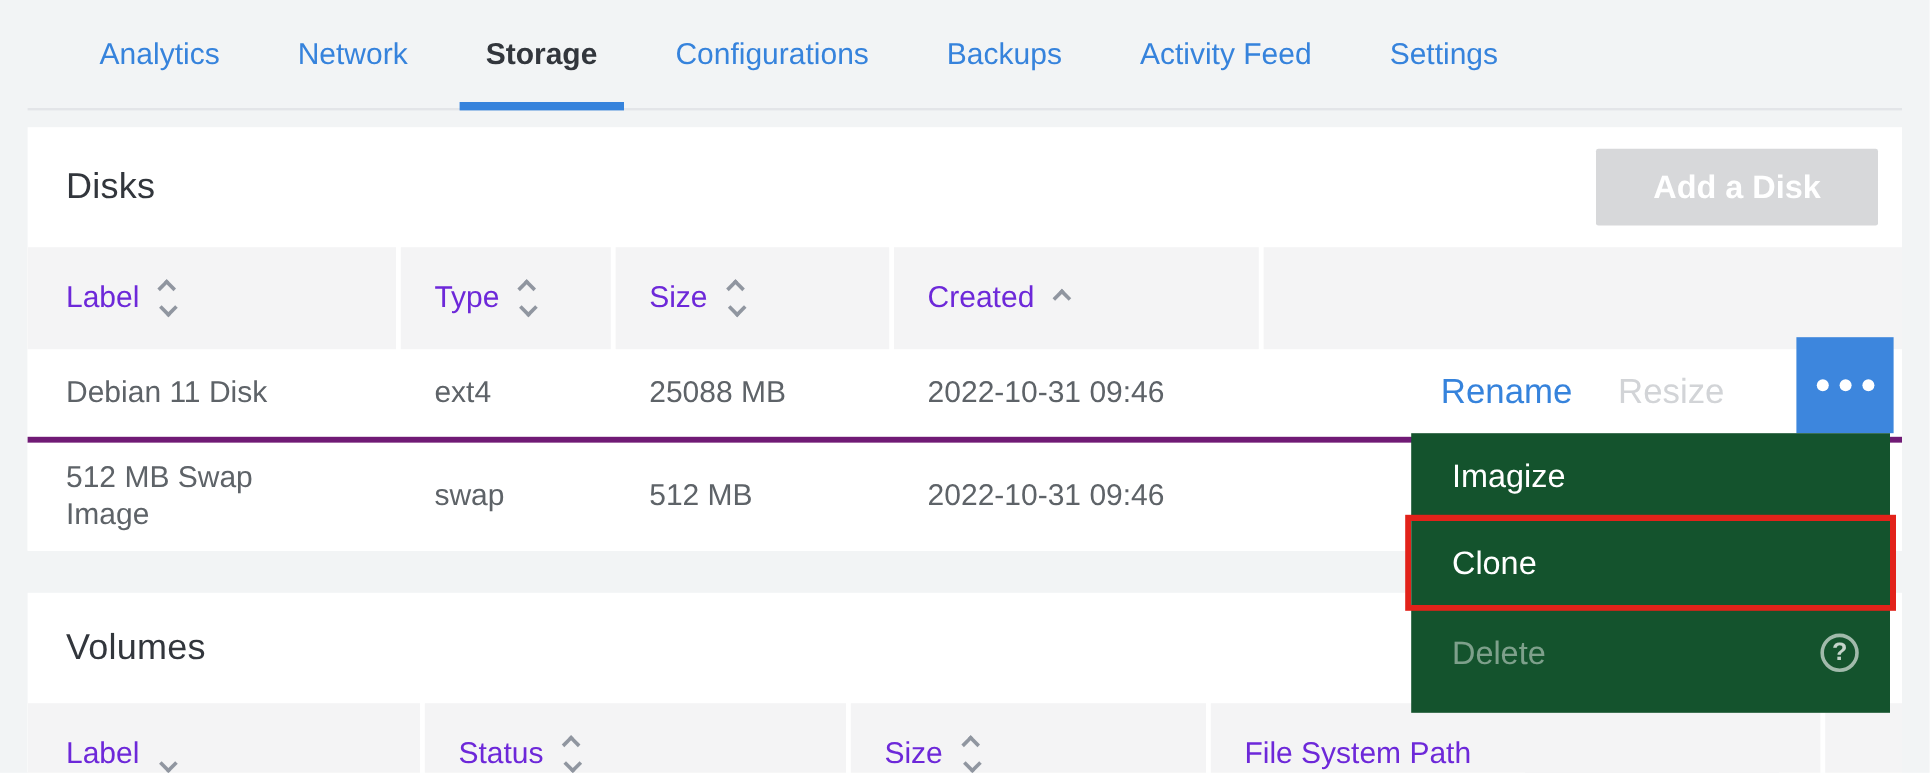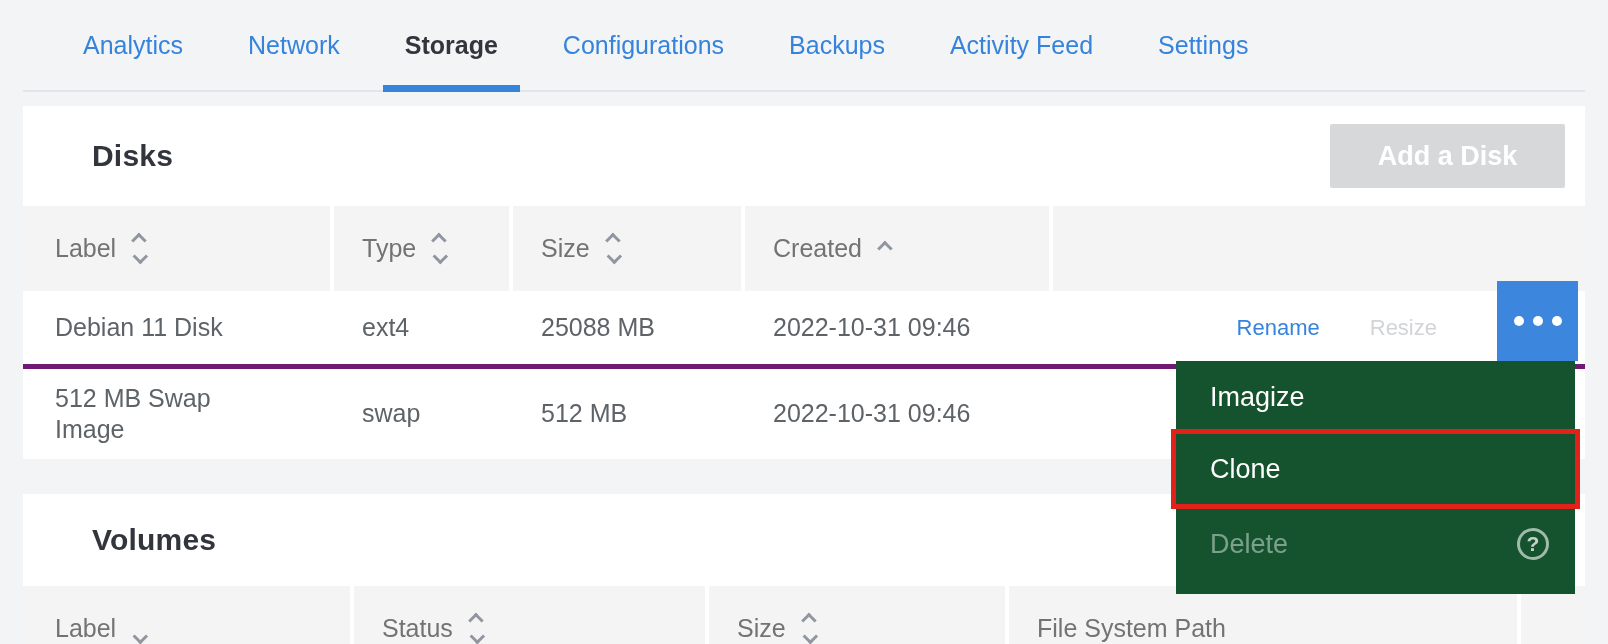--- a/index.html
+++ b/index.html
@@ -40,58 +40,58 @@
   .panel { background:#ffffff; margin:0 23px; width:1562px; }
   .disks-panel { margin-top:14px; height:353px; }
   .volumes-panel { margin-top:35px; height:161px; overflow:hidden; }
 
   .panel-head {
     display:flex; align-items:center; justify-content:space-between;
     padding:0 20px 0 32px;
   }
   .disks-panel .panel-head { height:100px; }
   .volumes-panel .panel-head { height:92px; }
-  .panel-head h2 { font-size:30px; font-weight:700; color:#32363c; letter-spacing:.2px;margin-left:37px; }
+  .panel-head h2 { font-size:30px; font-weight:400; color:#32363c; letter-spacing:.2px; }
 
   .btn-disabled {
     width:235px; height:64px;
     background:#d7d8da; border:none; border-radius:2px;
     color:#ffffff; font-size:27px; font-weight:700;
     font-family:inherit; cursor:default;
   }
 
   
   .grid-disks   { display:grid; grid-template-columns:307px 175px 228px 304px 1fr; column-gap:4px; }
   .grid-volumes { display:grid; grid-template-columns:327px 351px 296px 508px 1fr; column-gap:4px; }
 
   .thead { height:85px; background:#ffffff; }
   .th {
     background:#f4f4f5;
     display:flex; align-items:center;
     padding-left:28px;
-    font-size:25px; color:#737373;
+    font-size:25px; color:#6d28d9;
     cursor:pointer;
     gap:16px;
   }
   .th.first { padding-left:32px; }
 
   .trow { background:#ffffff; align-items:center; }
   .trow.r1 { height:78px; border-bottom:5px solid #701a75; }
   .trow.r2 { height:90px; }
   .td {
     font-size:25px; color:#5e6368;
     padding-left:28px;
     line-height:1.25;
   }
   .td.first { padding-left:32px; padding-right:60px; }
 
   .actions-cell {
     display:flex; justify-content:flex-end;
-    gap:50px; padding-right:148px;
-    font-size:22px;
+    gap:38px; padding-right:148px;
+    font-size:29px;
   }
   .link-action { color:#3683dc; cursor:pointer; }
   .link-action.disabled { color:#d2d4d7; cursor:default; }
 
   
   .sort { display:inline-flex; flex-direction:column; gap:5px; }
   .chev {
     width:11px; height:11px;
     border:solid #9096a0; border-width:3px 3px 0 0;
     display:inline-block;

